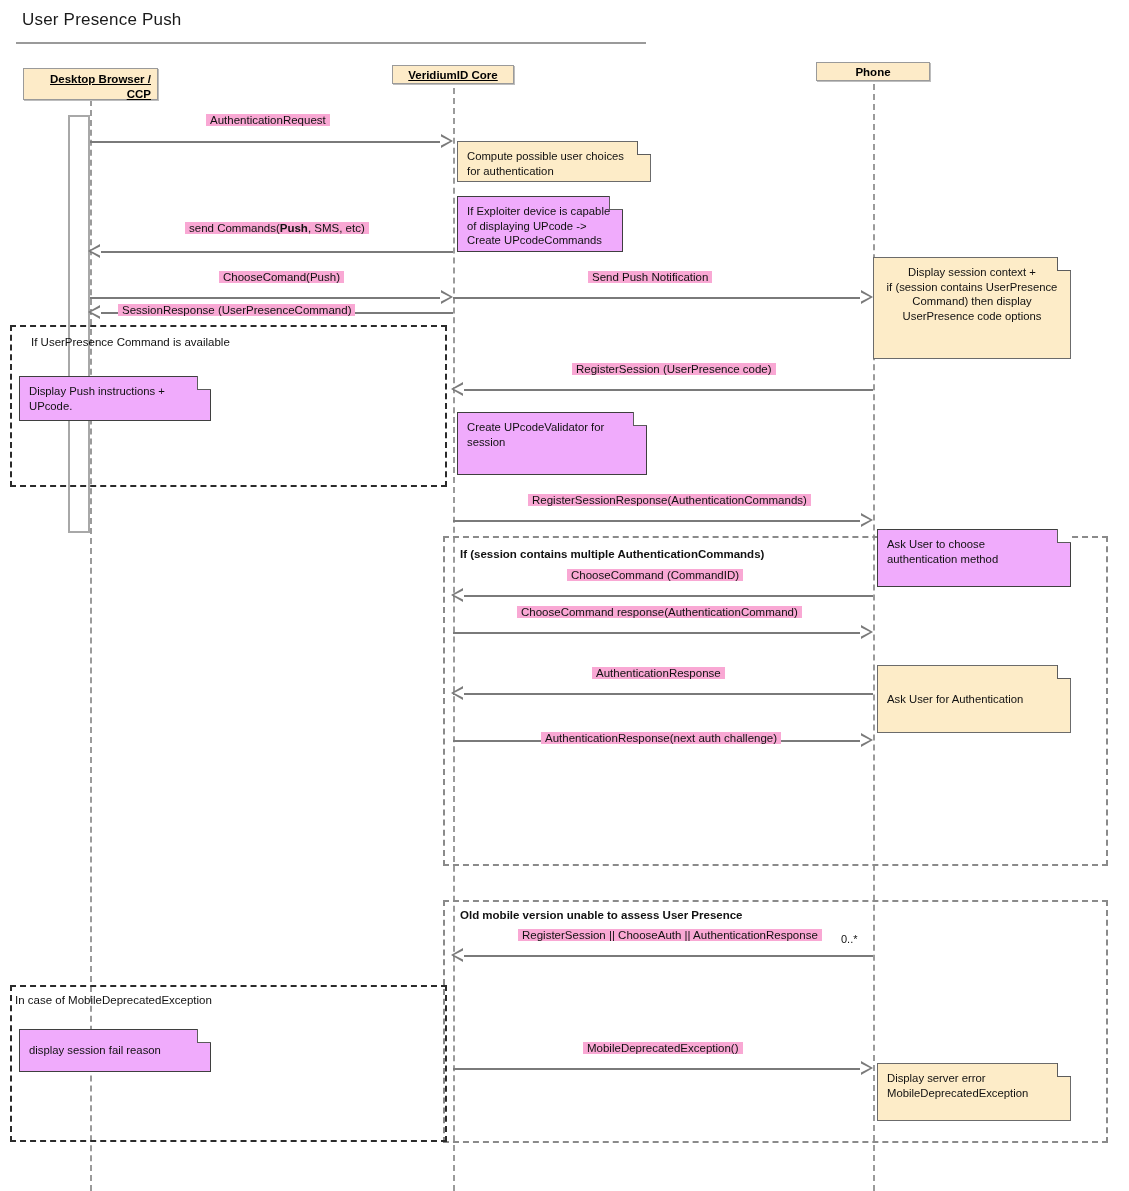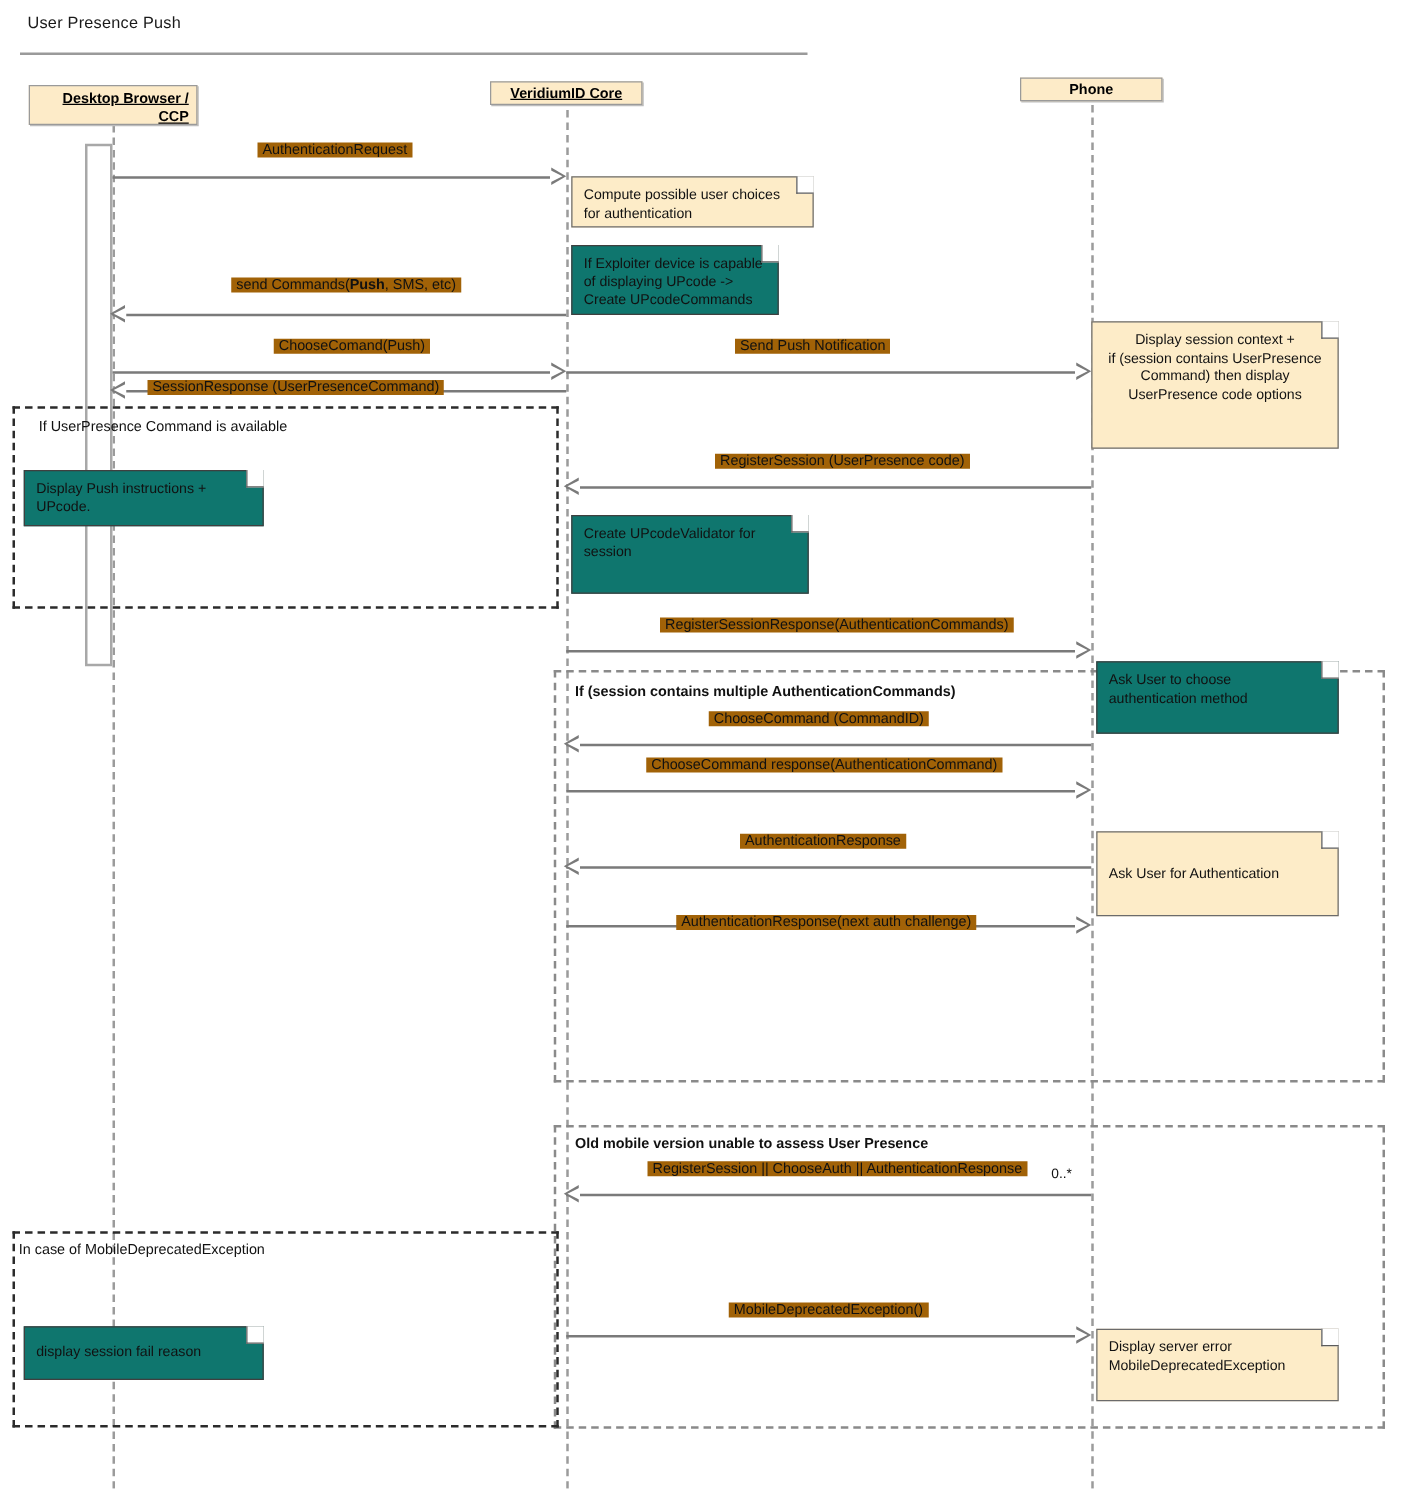--- a/index.html
+++ b/index.html
@@ -18,21 +18,21 @@
     height: 1191px;
     overflow: hidden;
     background: #ffffff;
   }
 
   
   .diagram-title {
     position: absolute;
     left: 22px;
     top: 10px;
-    font-size: 13px;
+    font-size: 17px;
     letter-spacing: 0.2px;
     color: #1a1a1a;
     white-space: nowrap;
   }
   .title-rule {
     position: absolute;
     left: 16px;
     top: 42px;
     width: 630px;
     height: 2px;
@@ -109,21 +109,21 @@
     top: -5px;
     border-top: 5px solid transparent;
     border-bottom: 5px solid transparent;
     border-right: 10px solid #ffffff;
   }
   .msg-label {
     position: absolute;
     font-size: 11.5px;
     color: #111;
     white-space: nowrap;
-    background: #a16207;
+    background: #f9a8d4;
     padding: 0 4px;
   }
   .msg-mult {
     position: absolute;
     font-size: 11px;
     color: #111;
     white-space: nowrap;
   }
 
   
@@ -134,21 +134,21 @@
     line-height: 14.5px;
     color: #111;
     padding: 7px 9px;
     border: 1px solid #5c5c5c;
   }
   .note.yellow {
     background: #fdecc8;
     border-color: #6b6b6b;
   }
   .note.blue {
-    background: #0f766e;
+    background: #f0abfc;
     border-color: #3f3f3f;
   }
   .note .dogear {
     position: absolute;
     top: -1px;
     right: -1px;
     width: 13px;
     height: 13px;
     background: #ffffff;
     border-left: 1px solid #5c5c5c;
@@ -303,21 +303,21 @@
   <div class="msg-line" style="left:453px; top:740px; width:408px;"></div>
   <div class="arrow-head right" style="left:861px; top:733px;"></div>
   <div class="msg-label" style="left:541px; top:732px;">AuthenticationResponse(next auth challenge)</div>
 
   <div class="msg-line" style="left:453px; top:955px; width:420px;"></div>
   <div class="arrow-head left" style="left:451px; top:948px;"></div>
   <div class="msg-label" style="left:518px; top:929px;">RegisterSession || ChooseAuth || AuthenticationResponse</div>
   <div class="msg-mult" style="left:841px; top:933px;">0..*</div>
 
 
-  <div class="note blue" style="left:19px; top:1029px; width:192px; height:43px; display:flex; align-items:center;margin-top:32px;">
+  <div class="note blue" style="left:19px; top:1029px; width:192px; height:43px; display:flex; align-items:center;">
     <span class="dogear"></span>
     <span style="white-space:pre-line;">display session fail reason</span>
   </div>
 
   <div class="msg-line" style="left:453px; top:1068px; width:408px;"></div>
   <div class="arrow-head right" style="left:861px; top:1061px;"></div>
   <div class="msg-label" style="left:583px; top:1042px;">MobileDeprecatedException()</div>
 
   <div class="note yellow" style="left:877px; top:1063px; width:194px; height:58px;">
     <span class="dogear"></span>

